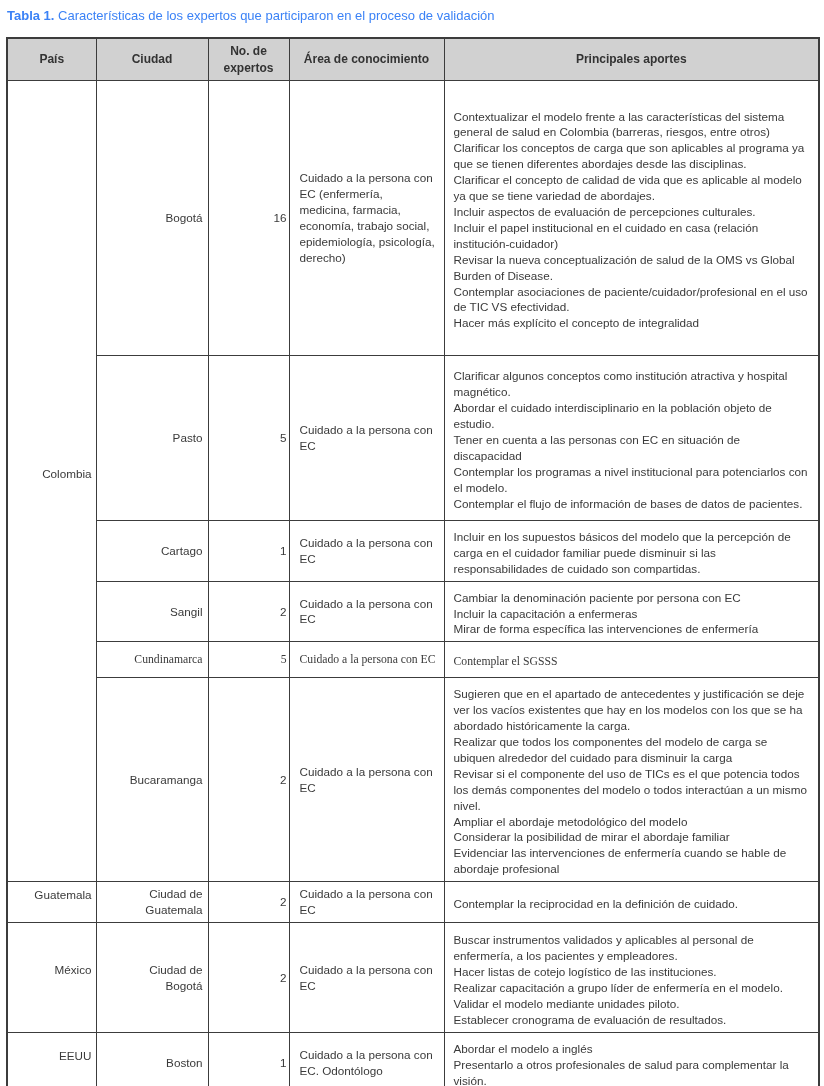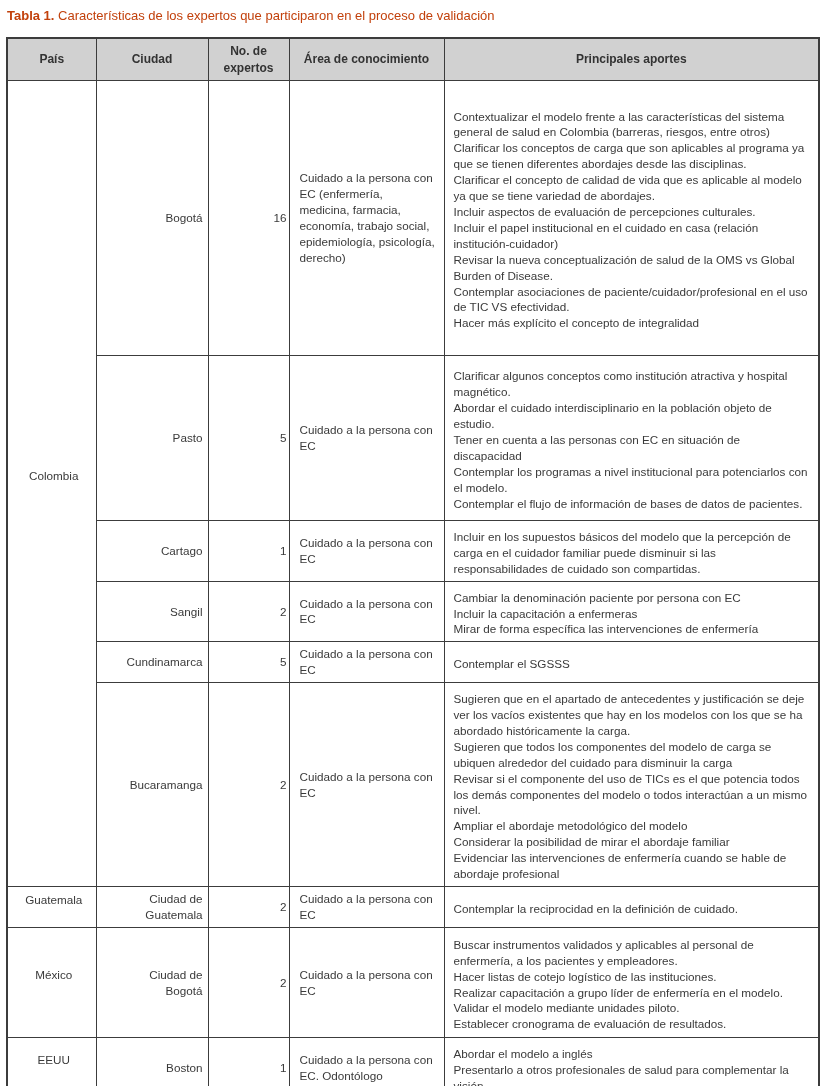--- a/index.html
+++ b/index.html
@@ -15,21 +15,21 @@
     overflow: hidden;
   }
   .page {
     padding: 6px 6px 0 6px;
     box-sizing: border-box;
   }
   .caption {
     font-size: 13px;
     line-height: 1.25;
     margin: 2px 0 13px 1px;
-    color: #c2410c;
+    color: #3b82f6;
   }
   .caption .bold { font-weight: bold; }
 
   table.experts {
     width: 812px;
     border-collapse: collapse;
     table-layout: fixed;
     border: 2px solid #3c3c3c;
   }
   col.c-country { width: 89px; }
@@ -48,32 +48,32 @@
   }
   th {
     background: #d1d1d1;
     font-weight: bold;
     font-size: 12px;
     text-align: center;
     padding: 4px 3px;
     height: 38px;
     color: #333333;
   }
-  td.country { padding: 3px 4px 18px 8px; text-align: center; }
+  td.country { padding: 3px 4px 18px 8px; text-align: right; }
   td.city    { padding: 3px 5px 3px 14px; text-align: right; }
   td.experts { text-align: right; padding: 3px 2px; }
   td.area    { padding: 4px 8px 4px 10px; text-align: left; }
   td.aportes { padding: 8px 8px 4px 9px; text-align: left; vertical-align: middle; }
   .aporte { margin: 0; }
 
   tr.h-bogota       { height: 275px; }
   tr.h-pasto        { height: 165px; }
   tr.h-cartago      { height: 50px; }
   tr.h-sangil       { height: 52px; }
-  tr.h-cundinamarca { height: 36px; }
+  tr.h-cundinamarca { height: 36px; font-family: Liberation Serif, serif; }
   tr.h-bucaramanga  { height: 202px; }
   tr.h-guatemala    { height: 41px; }
   tr.h-mexico       { height: 110px; }
   tr.h-eeuu         { height: 53px; }
 </style>
 </head>
 <body>
 
 <div class="page">
 
@@ -150,21 +150,21 @@
         <td class="aportes">
             <div class="aporte">Contemplar el SGSSS</div>
           </td>
       </tr>
       <tr class="h-bucaramanga">
         <td class="city">Bucaramanga</td>
         <td class="experts">2</td>
         <td class="area">Cuidado a la persona con EC</td>
         <td class="aportes">
             <div class="aporte">Sugieren que en el apartado de antecedentes y justificación se deje ver los vacíos existentes que hay en los modelos con los que se ha abordado históricamente la carga.</div>
-            <div class="aporte">Sugieren que todos los componentes del modelo de carga se ubiquen alrededor del cuidado para disminuir la carga</div>
+            <div class="aporte">Realizar que todos los componentes del modelo de carga se ubiquen alrededor del cuidado para disminuir la carga</div>
             <div class="aporte">Revisar si el componente del uso de TICs es el que potencia todos los demás componentes del modelo o todos interactúan a un mismo nivel.</div>
             <div class="aporte">Ampliar el abordaje metodológico del modelo</div>
             <div class="aporte">Considerar la posibilidad de mirar el abordaje familiar</div>
             <div class="aporte">Evidenciar las intervenciones de enfermería cuando se hable de abordaje profesional</div>
           </td>
       </tr>
       <tr class="h-guatemala">
         <td class="country">Guatemala</td>
         <td class="city">Ciudad de Guatemala</td>
         <td class="experts">2</td>

